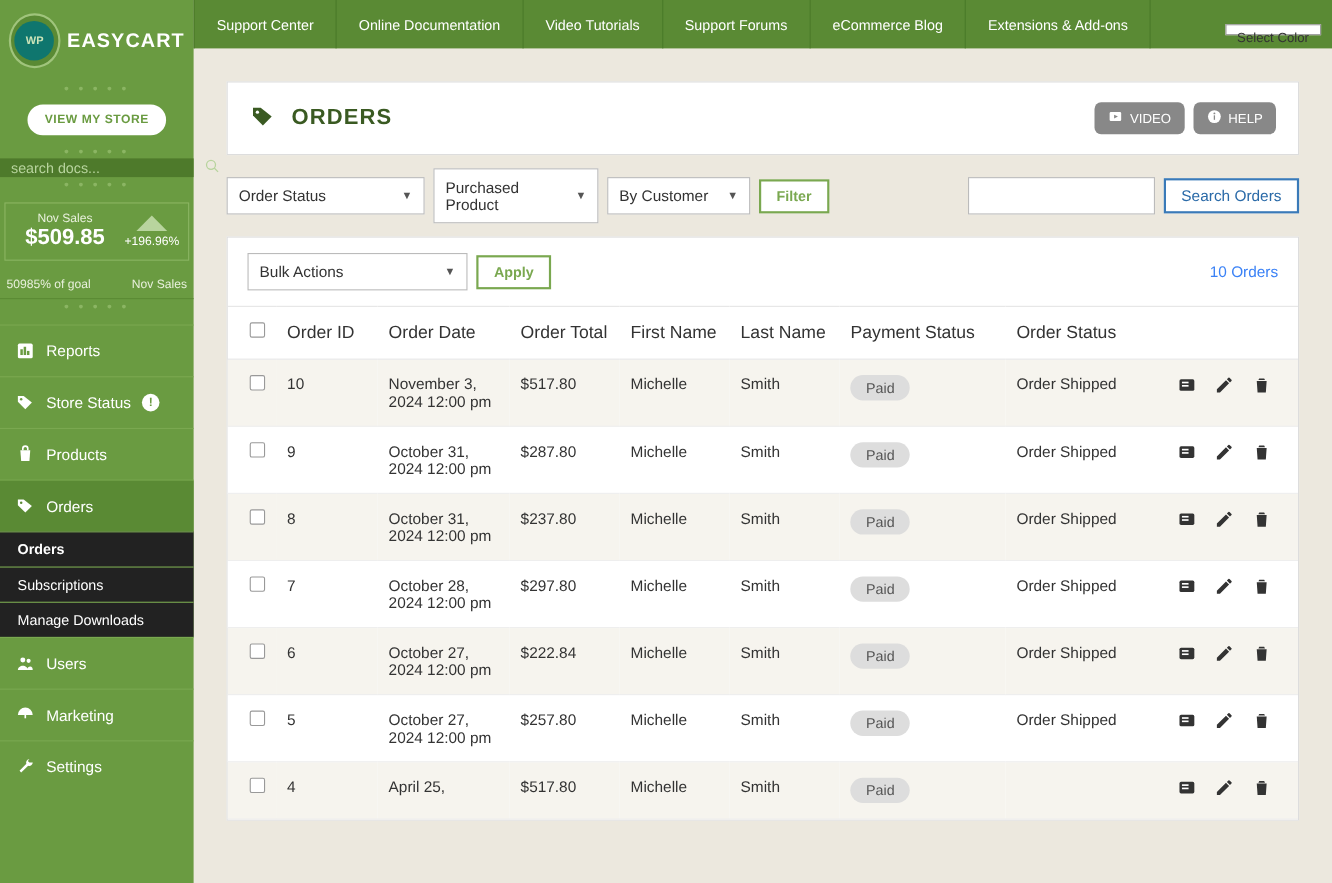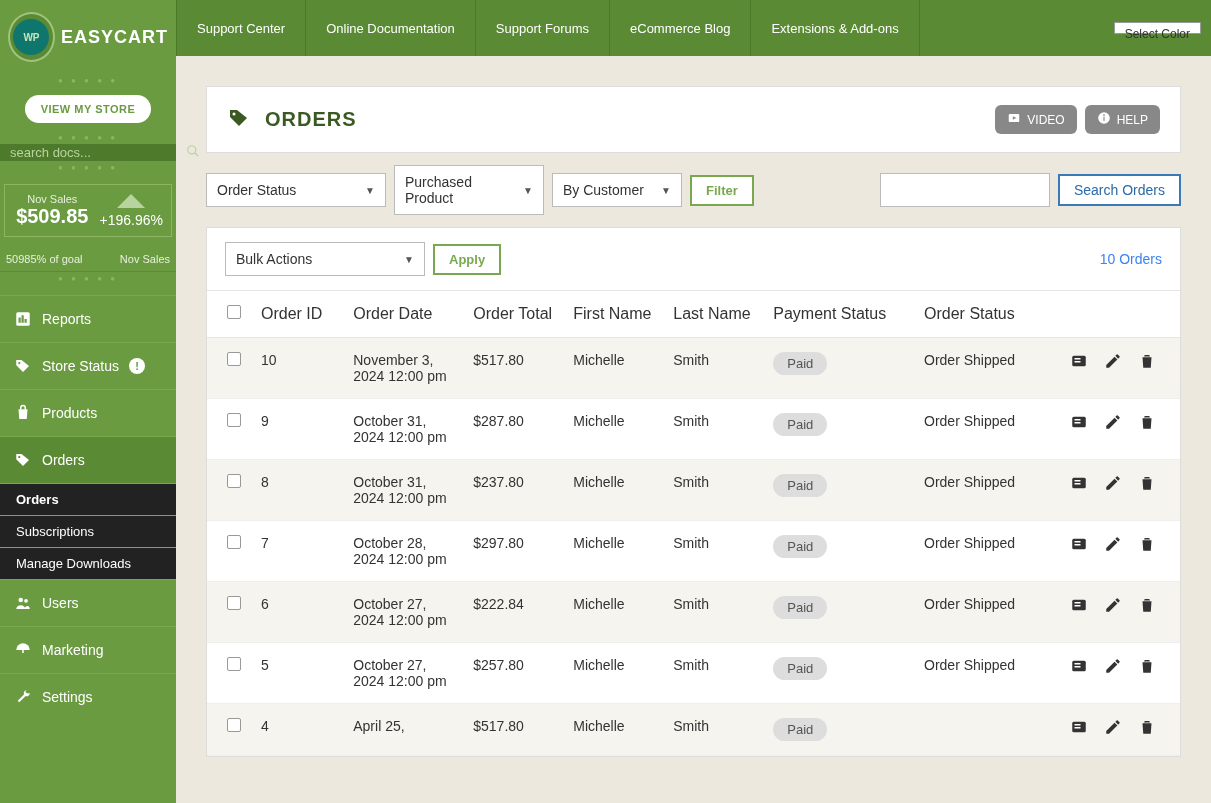--- a/index.html
+++ b/index.html
@@ -19,36 +19,36 @@
 .search-box input { flex:1; background:transparent; border:none; color:#fff; font-size:13px; outline:none;}
 .search-box input::placeholder { color:#b8d49e; }
 .search-box .mag { color:#b8d49e; }
 
 .stats-box { border:1px solid #8bb563; margin:10px 4px; padding:8px; display:flex; align-items:center; gap:8px;}
 .stats-left { flex:1; }
 .stats-label { font-size:11px; color:#e8f0dc; text-align:center;}
 .stats-amount { font-size:20px; font-weight:700; color:#fff; text-align:center;}
 .stats-right { text-align:center; }
 .triangle-up { width:0; height:0; border-left:14px solid transparent; border-right:14px solid transparent; border-bottom:14px solid #b8d49e; margin:0 auto 4px;}
-.stats-pct { font-size:14px; color:#fff;}
+.stats-pct { font-size:11px; color:#fff;}
 .goal-row { display:flex; justify-content:space-between; padding:6px 6px; font-size:11px; color:#e8f0dc; border-bottom:1px solid #5a8a34;}
 
 .nav { list-style:none; margin-top:10px;}
 .nav li { border-top:1px solid #7aa850; }
 .nav a { display:flex; align-items:center; gap:10px; padding:14px 14px; color:#fff; text-decoration:none; font-size:14px;}
 .nav a.active-parent { background:#5a8a34; }
 .nav .icon { width:18px; height:18px; display:inline-flex; align-items:center; justify-content:center; fill:#fff;}
 .alert-badge { width:16px; height:16px; border-radius:50%; background:#fff; color:#6a9b41; display:inline-flex; align-items:center; justify-content:center; font-size:11px; font-weight:bold;}
 .subnav { list-style:none; background:#222;}
 .subnav a { padding:8px 16px; font-size:13px; color:#fff; display:block;}
 .subnav a.active { font-weight:700;}
 
 
 .main { flex:1; display:flex; flex-direction:column; }
-.topbar { background:#5a8a34; display:flex; align-items:stretch; height:56px;}
+.topbar { background:#5a8a34; display:flex; align-items:stretch; height:44px;}
 .topbar a { color:#fff; text-decoration:none; padding:0 20px; display:flex; align-items:center; font-size:13px; border-right:1px solid #4a7a28;}
 .topbar a:first-child { border-left:1px solid #4a7a28;}
 .topbar .spacer { flex:1; }
 .select-color { background:#fff; border:1px solid #999; color:#333; padding:4px 10px; margin:22px 10px; font-size:12px; cursor:pointer;}
 
 
 .content { padding:30px 30px; }
 .page-header { background:#fff; border:1px solid #ddd; padding:18px 20px; display:flex; align-items:center; justify-content:space-between; margin-bottom:12px;}
 .page-title-wrap { display:flex; align-items:center; gap:14px;}
 .page-title-wrap .tag-icon { color:#5a8a34; }
@@ -223,20 +223,21 @@
         <span>Settings</span>
       </a>
         </li>
     </ul>
   </aside>
 
   <div class="main">
     <div class="topbar">
       <a href="#">Support Center</a>
       <a href="#">Online Documentation</a>
+      <a href="#">Video Tutorials</a>
       <a href="#">Support Forums</a>
       <a href="#">eCommerce Blog</a>
       <a href="#">Extensions &amp; Add-ons</a>
       <div class="spacer"></div>
       <button class="select-color">Select Color</button>
     </div>
 
     <div class="content">
       <div class="page-header">
         <div class="page-title-wrap">

